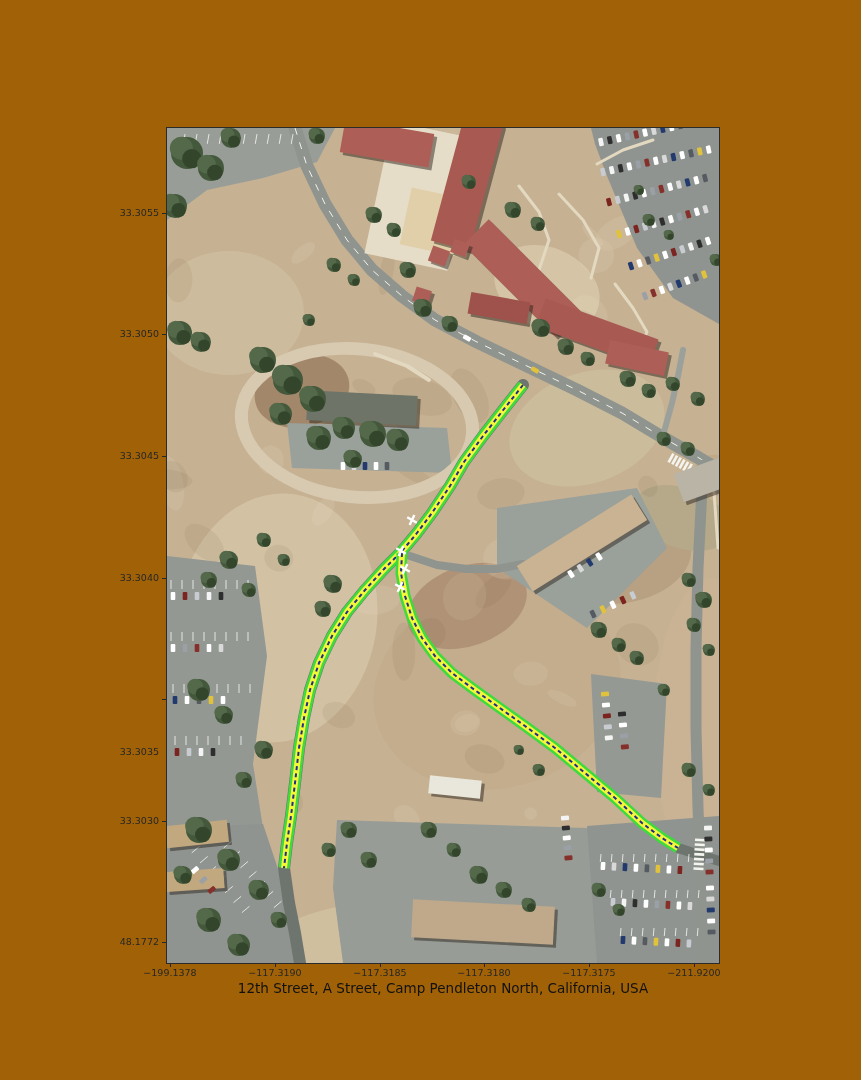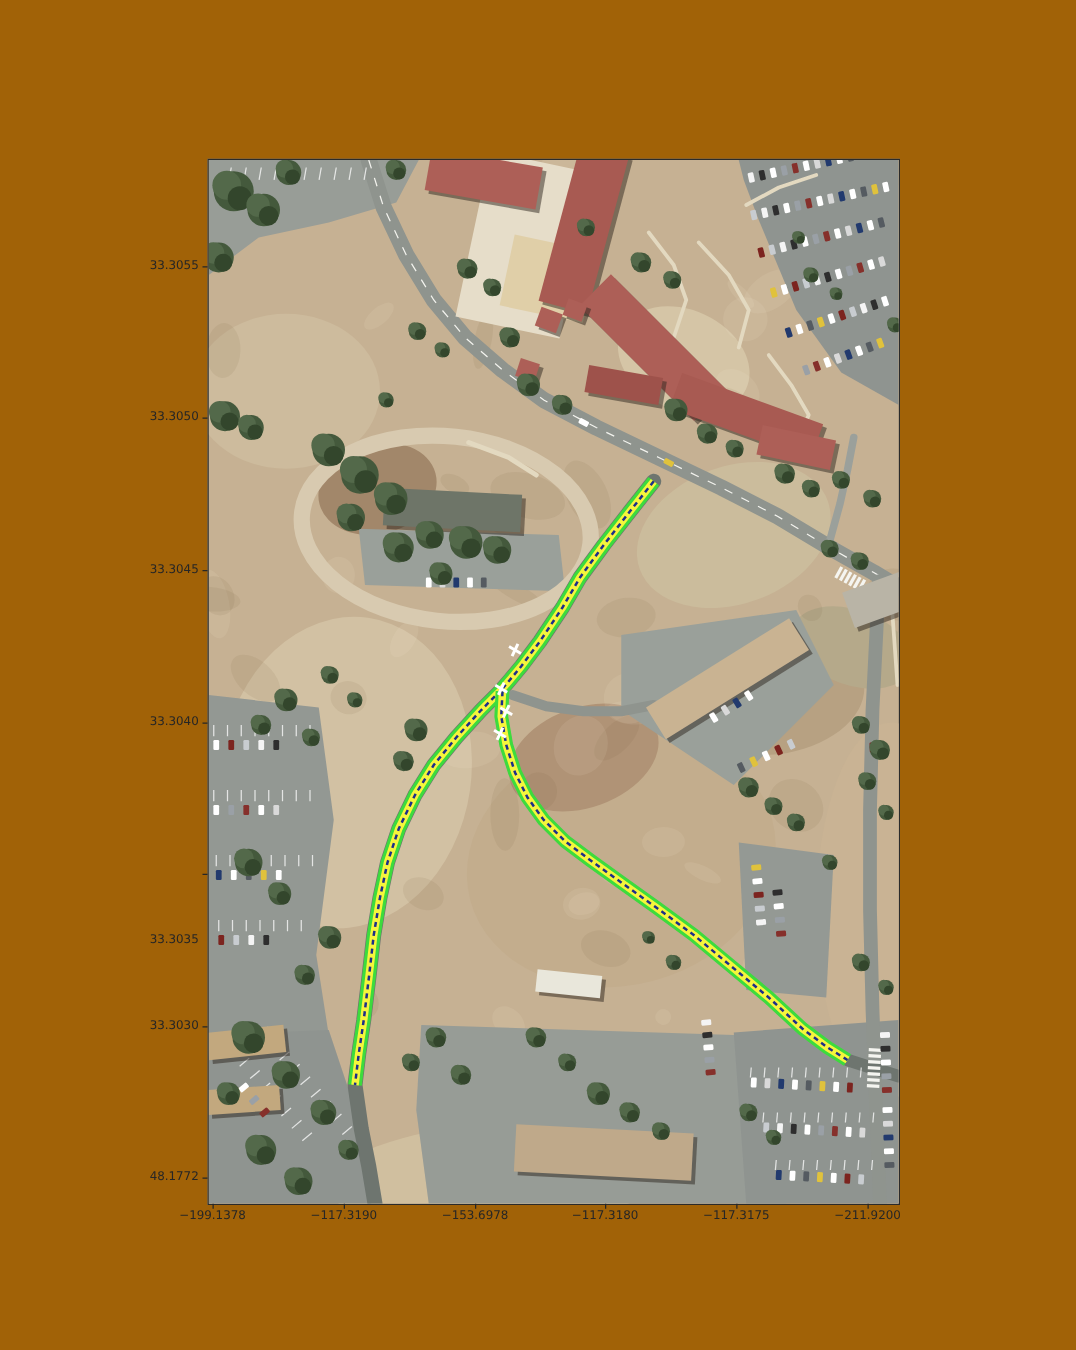--- a/index.html
+++ b/index.html
@@ -752,22 +752,23 @@
       <div class="ytick-label" style="left: 89px; top: 730px; margin-top: 16px;">33.3035</div>
       <div class="tickmark" style="left: 162px; top: 699px; width: 4px; height: 1px;"></div>
       <div class="ytick-label" style="left: 89px; top: 815px;">33.3030</div>
       <div class="tickmark" style="left: 162px; top: 821px; width: 4px; height: 1px;"></div>
       <div class="ytick-label" style="left: 89px; top: 936px;">48.1772</div>
       <div class="tickmark" style="left: 162px; top: 942px; width: 4px; height: 1px;"></div>
       <div class="xtick-label" style="left: 130px; top: 967px;">−199.1378</div>
       <div class="tickmark" style="left: 170px; top: 963px; width: 1px; height: 4px;"></div>
       <div class="xtick-label" style="left: 235px; top: 967px;">−117.3190</div>
       <div class="tickmark" style="left: 275px; top: 963px; width: 1px; height: 4px;"></div>
-      <div class="xtick-label" style="left: 340px; top: 967px;">−153.6978</div>
+      <div class="xtick-label" style="left: 340px; top: 967px;">−117.3185</div>
       <div class="tickmark" style="left: 380px; top: 963px; width: 1px; height: 4px;"></div>
       <div class="xtick-label" style="left: 444px; top: 967px;">−117.3180</div>
       <div class="tickmark" style="left: 484px; top: 963px; width: 1px; height: 4px;"></div>
       <div class="xtick-label" style="left: 549px; top: 967px; text-align: center;">−117.3175</div>
       <div class="tickmark" style="left: 589px; top: 963px; width: 1px; height: 4px;"></div>
       <div class="xtick-label" style="left: 654px; top: 967px;">−211.9200</div>
       <div class="tickmark" style="left: 694px; top: 963px; width: 1px; height: 4px;"></div>
     </div>
+  <div class="fig-title" id="figtitle" style="left: 167px; width: 552px; top: 980px;">12th Street, A Street, Camp Pendleton North, California, USA</div>
 </div>
 
 </body></html>

